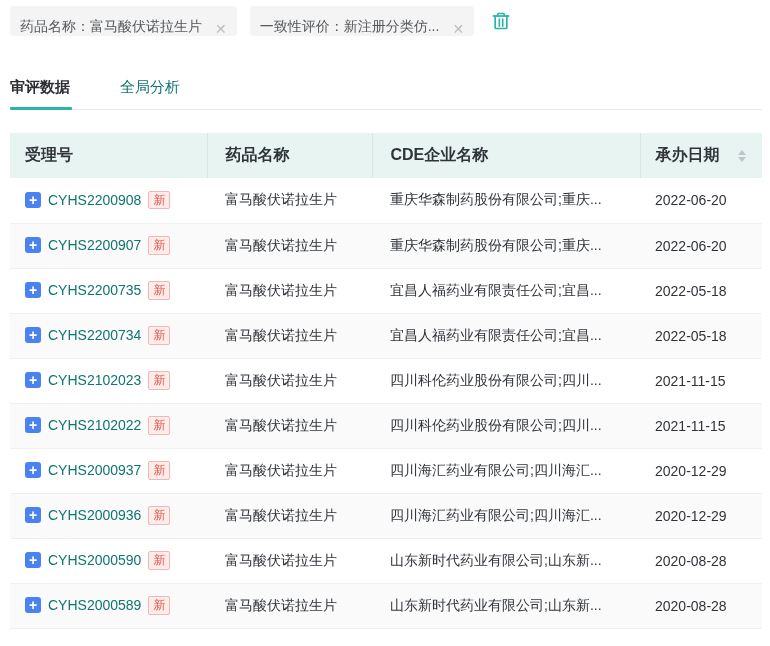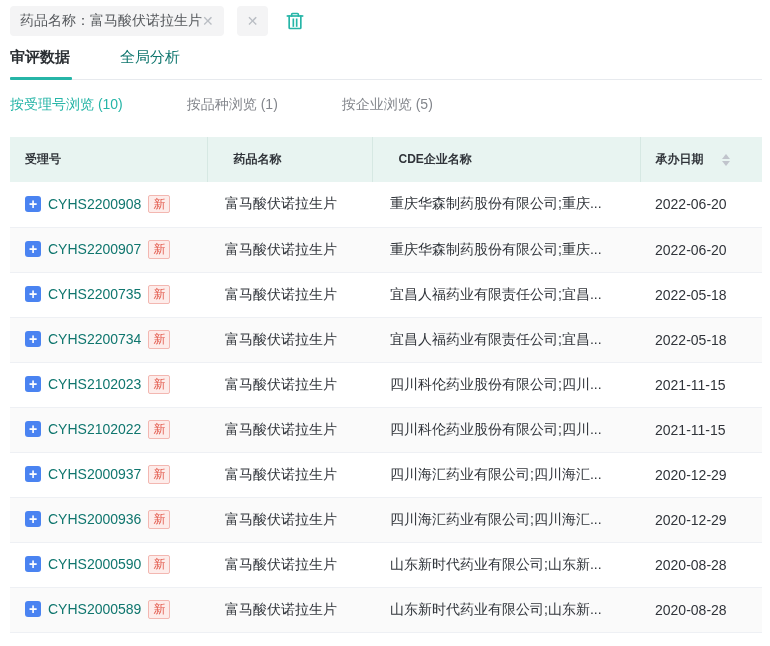--- a/index.html
+++ b/index.html
@@ -2,47 +2,47 @@
 <html><head>
 <meta charset="utf-8">
 <style>
   * { margin:0; padding:0; box-sizing:border-box; }
   html,body { width:770px; height:646px; overflow:hidden; background:#fff;
     font-family:"Liberation Sans","DejaVu Sans",sans-serif; }
   .page { width:770px; height:646px; padding:6px 8px 0 10px; }
 
   
   .filter-bar { display:flex; align-items:center; gap:13px; height:30px; }
-  .tag { display:inline-flex; align-items:center; height:30px; padding:0 10px;
-    background:#f4f4f5; border-radius:4px; font-size:14px; color:#55585c; gap:0; }
+  .tag { display:inline-flex; align-items:flex-end; height:30px; padding:0 10px;
+    background:#f4f4f5; border-radius:4px; font-size:14px; color:#55585c; gap:13px; }
   .tag-close { color:#b9bdc3; font-size:14px; cursor:pointer; line-height:1; }
   .trash { display:inline-flex; margin-left:4px; cursor:pointer; }
 
   
-  .tabs { display:flex; margin-top:12px; border-bottom:1px solid #e7eaee;text-align:center; }
+  .tabs { display:flex; margin-top:42px; border-bottom:1px solid #e7eaee;text-align:center; }
   .tab { font-size:15px; color:#0f766e; padding:0 2px 12px 0; margin-right:48px;
     cursor:pointer; position:relative; }
   .tab.active { color:#2b2f33; font-weight:bold; }
   .tab.active::after { content:""; position:absolute; left:0; right:0; bottom:-1px;
     height:3px; background:#26b5a7; border-radius:1px; }
 
   
   .subtabs { display:flex; margin-top:16px; }
   .subtab { font-size:14px; color:#83868c; cursor:pointer; }
   .subtab.active { color:#26b5a7; }
   .subtab + .subtab { margin-left:64px; }
 
   
   .table-wrap { margin-top:23px; width:752px; }
   table { border-collapse:collapse; width:752px; table-layout:fixed; }
   col.c1 { width:197px; } col.c2 { width:165px; } col.c3 { width:268px; } col.c4 { width:122px; }
-  thead th { background:#e8f4f1; height:45px; font-size:12px; font-weight:bold;
+  thead th { background:#e8f4f1; height:45px; font-size:16px; font-weight:bold;
     color:#30343a; text-align:left; padding:0 8px 0 15px; border-right:1px solid #d6e8e3; }
   thead th:last-child { border-right:none; }
-  thead th.pad18 { padding-left:26px; }
+  thead th.pad18 { padding-left:18px; }
   tbody td { height:45px; font-size:14px; color:#30343a; padding:0 8px 0 15px;
     border-bottom:1px solid #eef0f4; white-space:nowrap; overflow:hidden; }
   tbody td.pad18 { padding-left:18px; }
   tbody tr.stripe { background:#fafafa; }
 
   .cell-accept { display:flex; align-items:center; gap:7px; }
   .plus { display:inline-flex; align-items:center; justify-content:center;
     width:16px; height:16px; background:#4a83f1; color:#fff; border-radius:3px;
     font-size:14px; font-weight:bold; line-height:1; cursor:pointer; flex:0 0 auto; }
   .accept-link { color:#0f766e; text-decoration:none; cursor:pointer; }
@@ -60,43 +60,39 @@
 <body>
 
 <div class="page">
 
   <div class="filter-bar">
     <div class="tag">
       <span>药品名称：富马酸伏诺拉生片</span>
       <span class="tag-close">✕</span>
     </div>
     <div class="tag">
+      <span>一致性评价：新注册分类仿...</span>
       <span class="tag-close">✕</span>
     </div>
     <span class="trash">
       <svg width="20" height="22" viewBox="0 0 24 24" fill="none" stroke="#26b5a7" stroke-width="2" stroke-linecap="square">
         <path d="M3 6h18"></path>
         <path d="M8 6V4a1 1 0 0 1 1-1h6a1 1 0 0 1 1 1v2"></path>
         <path d="M5 6v14a1 1 0 0 0 1 1h12a1 1 0 0 0 1-1V6"></path>
         <path d="M10 10v8"></path>
           <path d="M14 10v8"></path>
       </svg>
     </span>
   </div>
 
   <div class="tabs">
     <div class="tab active">审评数据</div>
     <div class="tab">全局分析</div>
   </div>
 
-  <div class="subtabs">
-    <div class="subtab active">按受理号浏览 (10)</div>
-    <div class="subtab">按品种浏览 (1)</div>
-    <div class="subtab">按企业浏览 (5)</div>
-  </div>
 
   <div class="table-wrap">
     <table>
       <colgroup>
           <col class="c1">
           <col class="c2">
           <col class="c3">
           <col class="c4">
         </colgroup>
       <thead>

